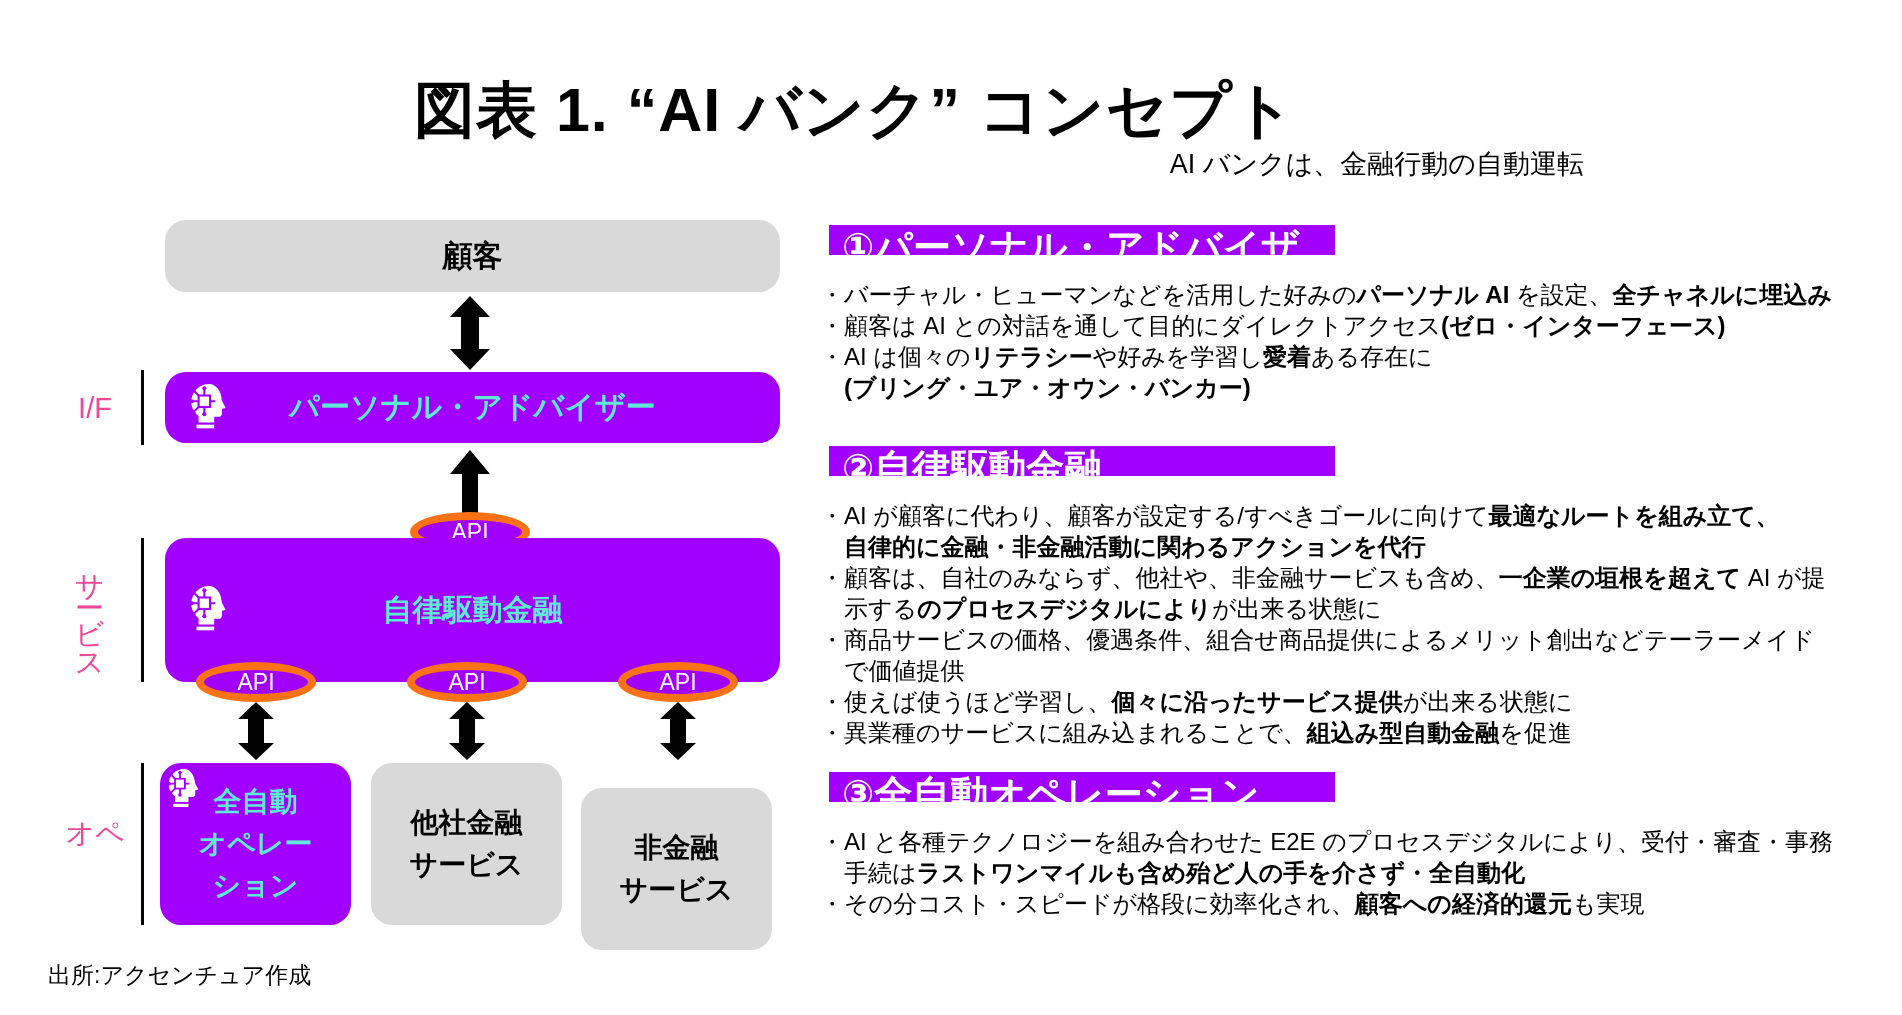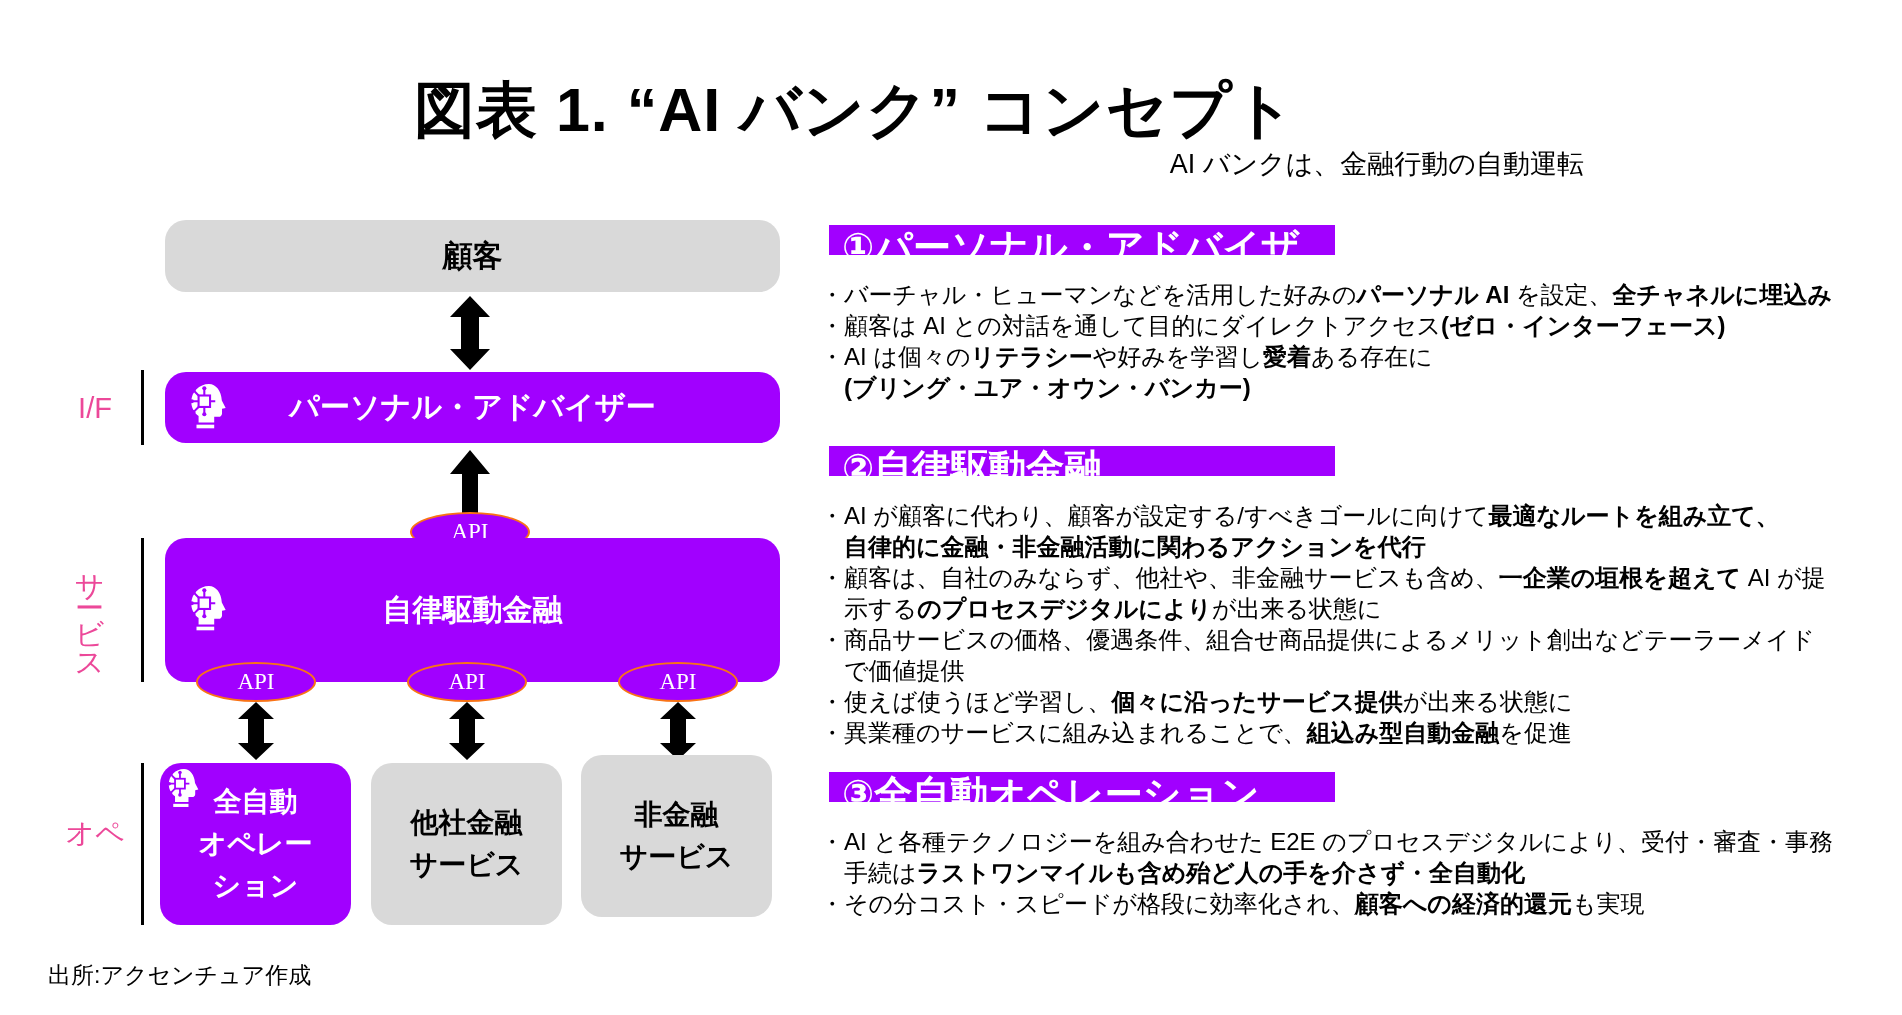--- a/index.html
+++ b/index.html
@@ -3,28 +3,28 @@
 <meta charset="utf-8">
 <style>
   html,body{margin:0;padding:0;background:#fff;}
   .canvas{position:relative;width:1902px;height:1015px;background:#fff;overflow:hidden;
           font-family:"Liberation Sans","DejaVu Sans",sans-serif;color:#000;}
   .abs{position:absolute;}
   .title{left:0;top:70px;width:1710px;text-align:center;font-size:61px;font-weight:bold;letter-spacing:1px;}
   .subtitle{left:0;top:146px;width:1584px;text-align:right;font-size:27px;}
   .box{display:flex;align-items:center;justify-content:center;font-weight:bold;box-sizing:border-box;border-radius:21px;}
   .gray{background:#D9D9D9;color:#000;}
-  .purple{background:#A100FF;color:#ffffff;}
+  .purple{background:#A100FF;color:#5eead4;}
   .boxlabel{font-size:30px;}
   .smallbox{font-size:28px;line-height:42px;text-align:center;white-space:pre-line;}
   .vline{background:#000;}
   .layerlabel{font-size:29px;color:#ec4899;text-align:center;}
   .vtext{writing-mode:vertical-rl;text-orientation:mixed;letter-spacing:5px;}
-  .ellipse{background:#A100FF;border:2px solid #f97316;border-radius:50%;box-sizing:border-box;
-           display:flex;align-items:center;justify-content:center;color:#fff;font-size:23px;font-family:Liberation Serif, serif;}
+  .ellipse{background:#A100FF;border:8px solid #f97316;border-radius:50%;box-sizing:border-box;
+           display:flex;align-items:center;justify-content:center;color:#fff;font-size:23px;}
   .icon-abs{position:absolute;left:22px;top:50%;transform:translateY(-50%);}
   .section{width:1030px;}
   .sec-header{width:506px;height:30px;background:#A100FF;color:#fff;font-weight:bold;font-size:38px;
               line-height:45px;padding-left:13px;box-sizing:border-box;margin-left:13px;}
   .sec-body{margin-top:24px;font-size:24px;line-height:31px;white-space:nowrap;}
   .line{position:relative;margin-left:28px;}
   .line .dot{position:absolute;left:-24px;}
   .line b{font-weight:bold;}
   .source{font-size:23px;}
 </style>
@@ -124,21 +124,21 @@
       <circle cx="4.5" cy="17.5" r="2" fill="#A100FF"></circle>
     </svg>
     <span>全自動
 オペレー
 ション</span>
   </div>
   <div class="abs box gray smallbox" style="left:371px;top:763px;width:191px;height:162px">
     <span>他社金融
 サービス</span>
   </div>
-  <div class="abs box gray smallbox" style="left:581px;top:755px;width:191px;height:162px">
+  <div class="abs box gray smallbox" style="left:581px;top:788px;width:191px;height:162px">
     <span>非金融
 サービス</span>
   </div>
 
   <div class="abs source" style="left:48px;top:960px">出所:アクセンチュア作成</div>
 
   <div class="abs section" style="left:816px;top:225px">
     <div class="sec-header">①パーソナル・アドバイザー</div>
     <div class="sec-body">
         <div class="line"><span class="dot">・</span><span>バーチャル・ヒューマンなどを活用した好みの</span><b>パーソナル AI </b><span>を設定、</span><b>全チャネルに埋込み</b></div>

